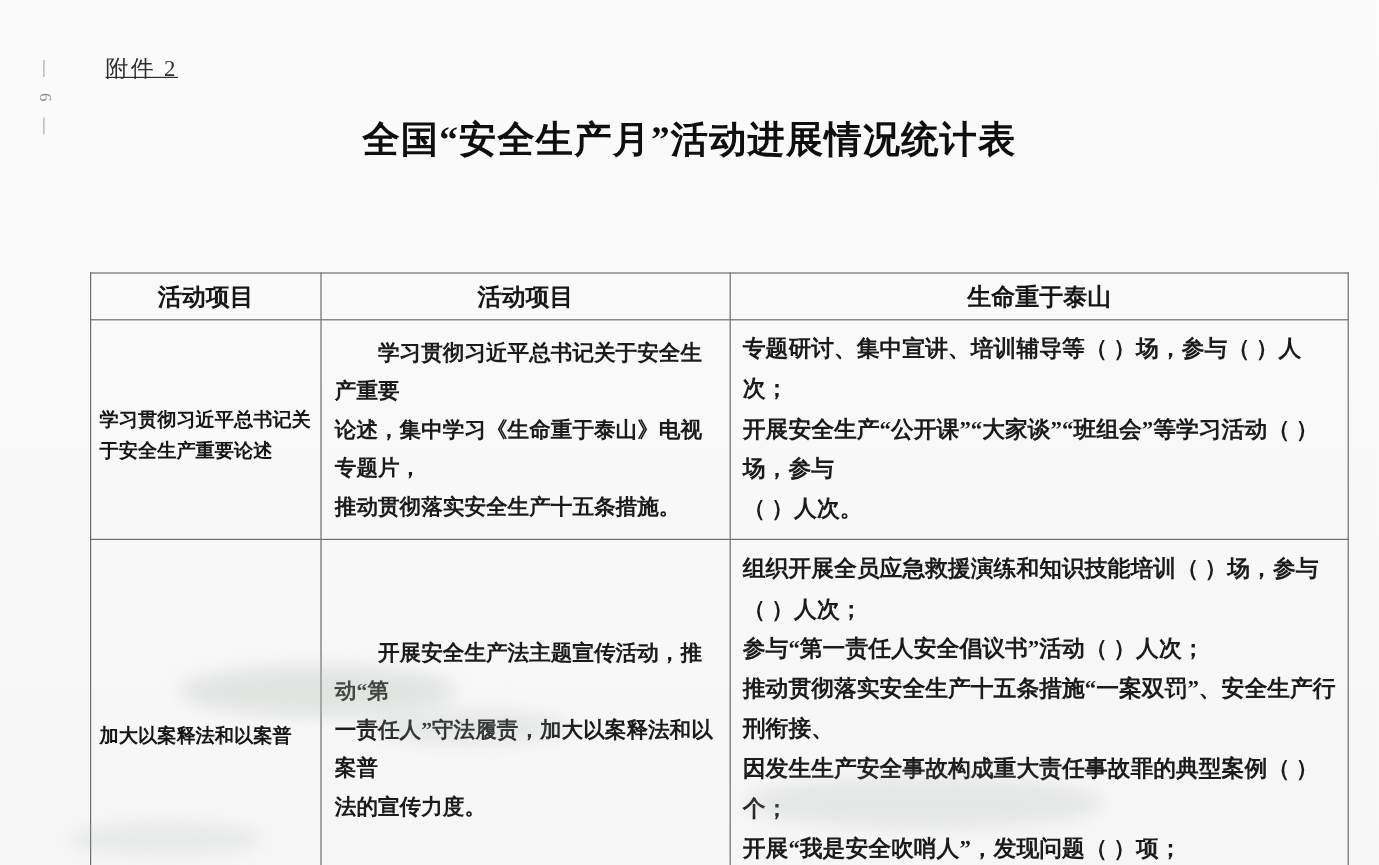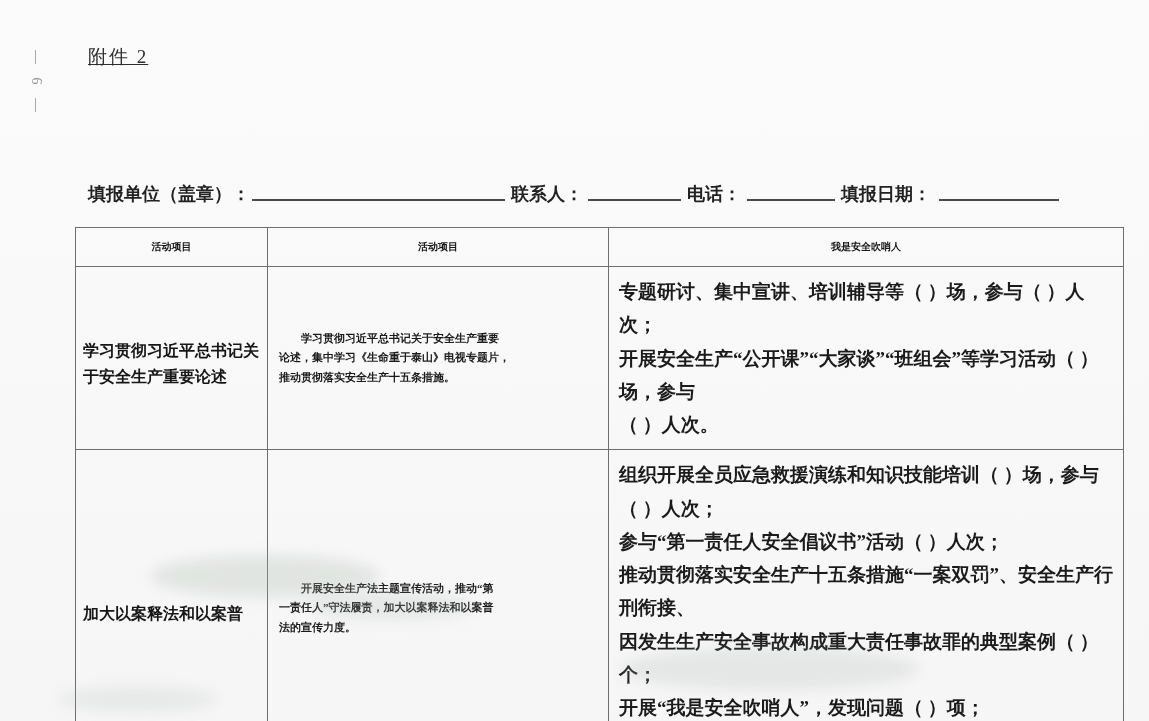--- a/index.html
+++ b/index.html
@@ -45,30 +45,30 @@
     position:absolute;left:75px;top:227px;
     width:1048px;border-collapse:collapse;table-layout:fixed;
   }
   table.main td{
     border:1px solid #6e6e6e;
     vertical-align:middle;
     overflow:hidden;
   }
   .th{
     height:36px;text-align:center;
-    font-size:10px;font-weight:bold;color:#161616;
+    font-size:20px;font-weight:bold;color:#161616;
   }
   .row1{height:143px;}
   .row2{height:238px;}
   .c-project{
     font-size:16px;font-weight:bold;
     padding:18px 5px 6px 7px;line-height:1.65;color:#161616;
   }
   .c-req{
-    font-size:11px;font-weight:bold;color:#1b1b1b;
+    font-size:18px;font-weight:bold;color:#1b1b1b;
     padding:6px 11px;line-height:1.78;
     text-indent:2em;white-space:pre-line;
   }
   .c-prog{
     font-size:19px;font-weight:bold;color:#1b1b1b;
     padding:8px 6px 8px 10px;line-height:1.75;
     white-space:pre-line;
   }
   .ghost{
     position:absolute;border-radius:50%;
@@ -81,36 +81,34 @@
 </style>
 </head>
 <body>
 
 <div class="canvas">
 
   <div class="page-number">— 6 —</div>
 
   <div class="attachment">附件 2</div>
 
+  <div class="doc-title">全国“安全生产月”活动进展情况统计表</div>
 
-  <div class="form-line">
-    <span class="lbl">填报单位（盖章）：</span><span class="blank b1"></span><span class="gap"></span><span class="lbl">联系人：</span><span class="blank b2"></span><span class="gap"></span><span class="lbl">电话：</span><span class="blank b3"></span><span class="gap"></span><span class="lbl">填报日期：</span><span class="blank b4"></span>
-  </div>
 
   <table class="main">
     <colgroup>
       <col style="width:192px">
       <col style="width:341px">
       <col style="width:515px">
     </colgroup>
     <tbody>
         <tr>
       <td class="th">活动项目</td>
       <td class="th">活动项目</td>
-      <td class="th">我是安全吹哨人</td>
+      <td class="th">生命重于泰山</td>
     </tr>
     <tr class="row1">
       <td class="c-project">学习贯彻习近平总书记关于安全生产重要论述</td>
       <td class="c-req">学习贯彻习近平总书记关于安全生产重要
 论述，集中学习《生命重于泰山》电视专题片，
 推动贯彻落实安全生产十五条措施。</td>
       <td class="c-prog">专题研讨、集中宣讲、培训辅导等（ ）场，参与（ ）人次；
 开展安全生产“公开课”“大家谈”“班组会”等学习活动（ ）场，参与
 （ ）人次。</td>
     </tr>

